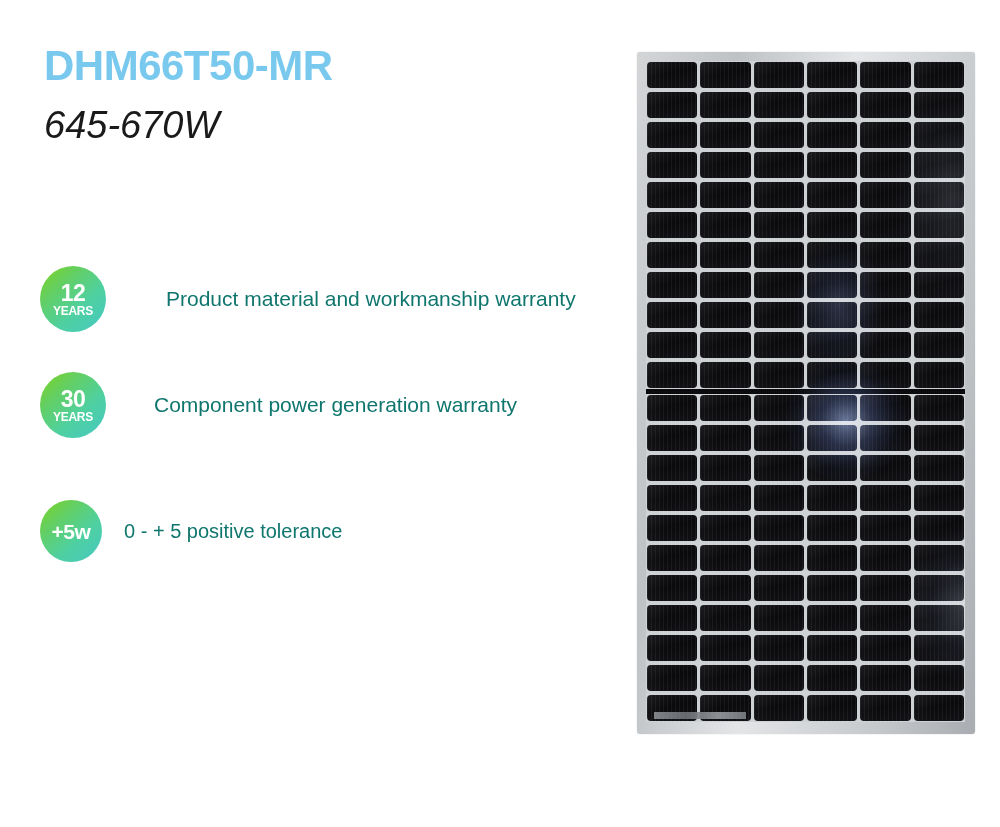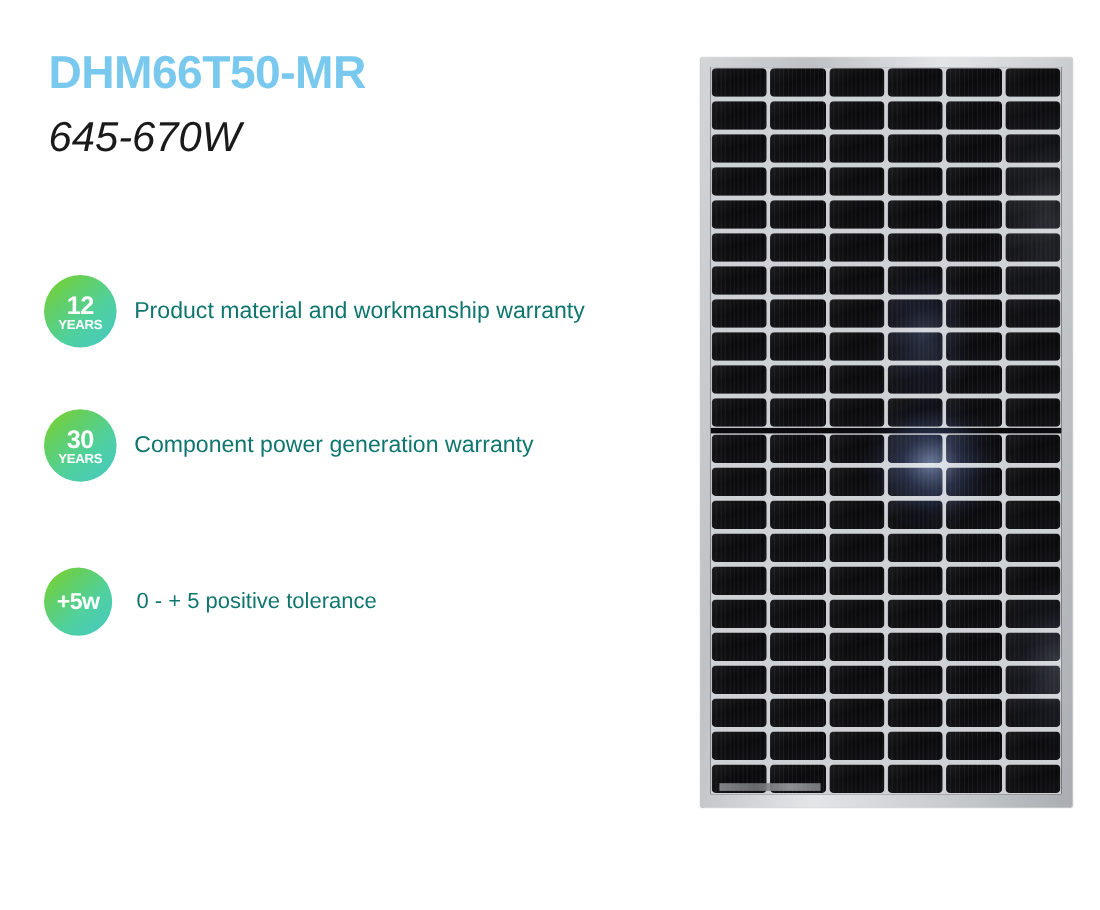--- a/index.html
+++ b/index.html
@@ -55,23 +55,23 @@
     font-style: italic;
   }
 
   
   .feature-row {
     position: absolute;
     left: 40px;
     display: flex;
     align-items: center;
   }
-  #feature-row-0 { top: 250px; }
-  #feature-row-1 { top: 372px; }
-  #feature-row-2 { top: 516px; }
+  #feature-row-0 { top: 266px; gap: 44px; }
+  #feature-row-1 { top: 372px; gap: 32px; }
+  #feature-row-2 { top: 500px; }
 
   .badge {
     position: relative;
     width: 66px;
     height: 66px;
     border-radius: 50%;
     background: linear-gradient(138deg, #7ed321 0%, #63cf63 30%, #4fd0a0 62%, #45c8c4 100%);
     flex: 0 0 auto;
     display: flex;
     flex-direction: column;

